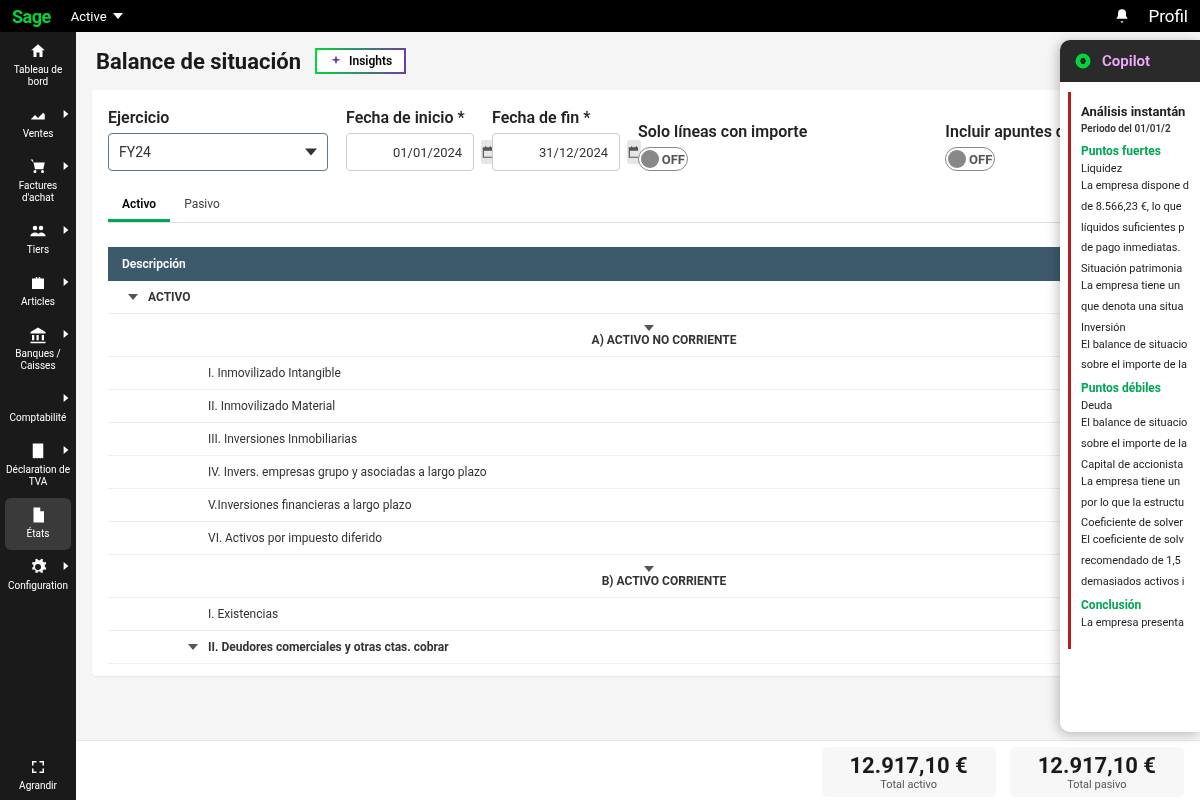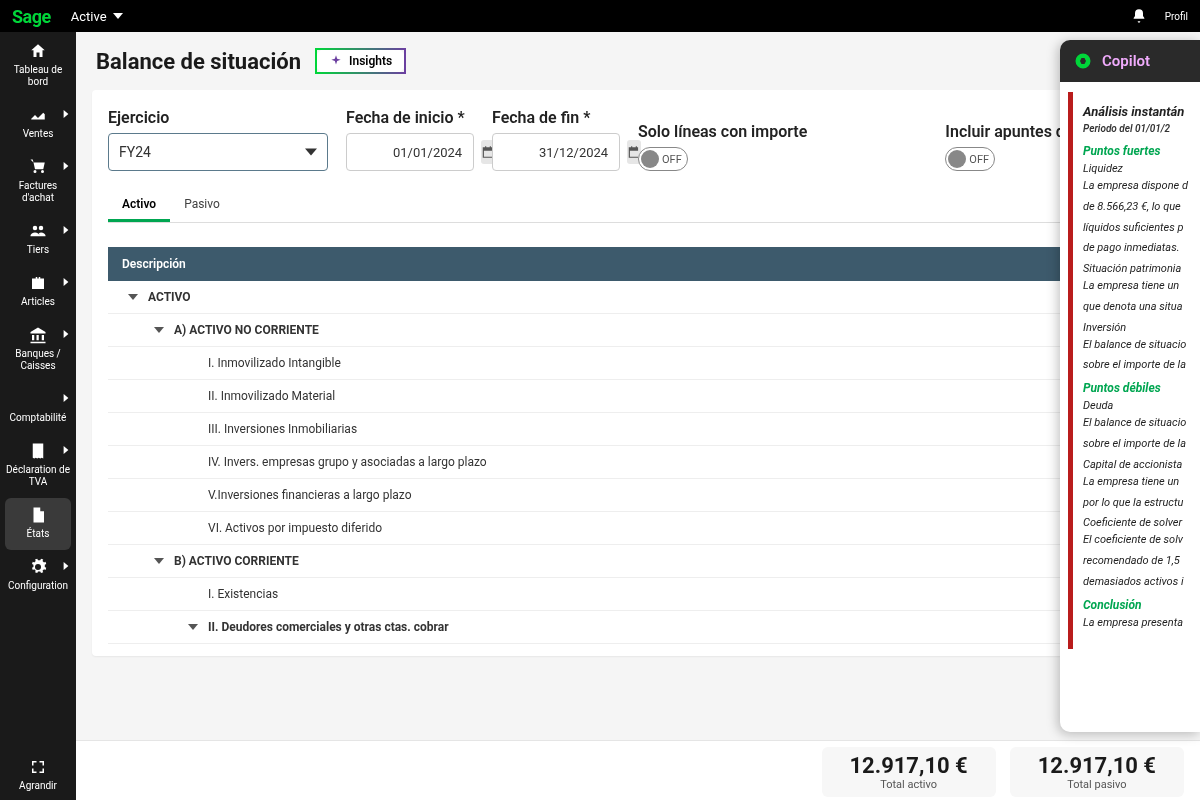--- a/index.html
+++ b/index.html
@@ -2,21 +2,21 @@
 <html><head>
 <meta charset="utf-8">
 <style>
 * { box-sizing: border-box; margin: 0; padding: 0; font-family: -apple-system, BlinkMacSystemFont, "Segoe UI", Roboto, sans-serif; }
 body { width: 1200px; height: 800px; overflow: hidden; background: #f0f0f0; }
 
 .topbar { height: 30px; background: #000; display: flex; align-items: center; padding: 16px 12px; color: #fff; }
 .brand { color: #00d639; font-weight: 700; font-size: 18px; letter-spacing: -0.5px; margin-right: 20px; }
 .workspace-sel { display: flex; align-items: center; gap: 6px; font-size: 13px; cursor: pointer; }
 .workspace-sel svg { width: 10px; height: 10px; fill: #fff; }
-.topbar-right { margin-left: auto; display: flex; align-items: center; gap: 18px; font-size: 10px; }
+.topbar-right { margin-left: auto; display: flex; align-items: center; gap: 18px; font-size: 17px; }
 .bell-icon { width: 16px; height: 16px; fill: #fff; }
 
 .layout { display: flex; height: 770px; }
 
 .sidebar { width: 76px; background: #1a1a1a; color: #fff; display: flex; flex-direction: column; padding-top: 2px; }
 .side-item { display: flex; flex-direction: column; align-items: center; padding: 8px 4px 10px; cursor: pointer; position: relative; font-size: 10px; text-align: center; line-height: 1.2; }
 .side-item.active { background: #3a3a3a; border-radius: 6px; margin: 0 5px; }
 .side-icon { width: 18px; height: 18px; fill: #fff; margin-bottom: 4px; }
 .side-chevron { position: absolute; right: 6px; top: 12px; width: 8px; height: 8px; fill: #fff; }
 .side-spacer { flex: 1; }
@@ -33,44 +33,44 @@
 .field-label { font-size: 16px; font-weight: 600; color: #222; }
 .select-box { width: 220px; height: 38px; border: 1.5px solid #5b7a8c; border-radius: 4px; display: flex; align-items: center; padding: 0 10px; background: #fff; cursor: pointer; justify-content: space-between; }
 .select-box span { font-size: 14px; color: #333; }
 .select-box svg { width: 12px; height: 12px; fill: #333; }
 .date-box { width: 128px; height: 38px; border: 1px solid #ccc; border-radius: 4px; display: flex; align-items: center; padding: 0 6px 0 10px; background: #fff; }
 .date-box input { border: none; outline: none; width: 88px; font-size: 13px; color: #333; background: transparent; margin-left: 36px; }
 .cal-btn { width: 24px; height: 24px; background: #e6e6e6; border-radius: 3px; display: flex; align-items: center; justify-content: center; cursor: pointer; }
 .cal-btn svg { width: 14px; height: 14px; fill: #555; }
 .toggle { width: 50px; height: 24px; border: 1px solid #888; border-radius: 12px; background: #fff; display: flex; align-items: center; padding: 2px; cursor: pointer; gap: 3px; }
 .toggle-knob { width: 18px; height: 18px; border-radius: 50%; background: #888; }
-.toggle-label { font-size: 11px; font-weight: 400; color: #555; }
+.toggle-label { font-size: 13px; font-weight: 700; color: #555; }
 
 .tabs { display: flex; margin-top: 18px; border-bottom: 1px solid #ddd; }
 .tab { padding: 8px 14px; font-size: 12px; color: #404040; cursor: pointer; }
 .tab.active { color: #000; font-weight: 600; border-bottom: 3px solid #00a651; }
 
 .data-table { margin-top: 24px; }
 .thead { background: #3d5a6c; color: #fff; padding: 10px 14px; font-size: 12px; font-weight: 600; }
 .trow { border-bottom: 1px solid #eee; padding: 9px 14px; font-size: 12px; color: #333; display: flex; align-items: center; }
 .trow.lvl0 { font-weight: 700; padding-left: 40px; }
-.trow.lvl1 { font-weight: 700; padding-left: 66px; }
+.trow.lvl1 { font-weight: 700; padding-left: 66px; flex-direction: column; }
 .trow.lvl2 { padding-left: 100px; }
 .trow.lvl2b { font-weight: 700; padding-left: 100px; }
 .row-chevron { width: 10px; height: 10px; fill: #555; margin-right: 10px; margin-left: -20px; }
 
 .totals-bar { position: absolute; bottom: 0; left: 0; right: 0; height: 62px; background: #fff; display: flex; justify-content: flex-end; gap: 14px; padding: 6px 16px; align-items: center; border-top: 1px solid #e5e5e5; }
 .total-card { background: #f7f7f7; border-radius: 6px; padding: 6px 28px; text-align: center; min-width: 170px; }
 .total-val { font-size: 22px; font-weight: 700; color: #1a1a1a; }
 .total-lbl { font-size: 11px; color: #555; }
 
 .copilot { position: absolute; top: 8px; right: 0; width: 140px; bottom: 70px; background: #fff; border-radius: 10px 0 0 10px; box-shadow: -2px 2px 12px rgba(0,0,0,0.25); overflow: hidden; display: flex; flex-direction: column; }
 .copilot-head { background: #2a2a2a; color: #f0abfc; padding: 12px 14px; display: flex; align-items: center; gap: 10px; font-size: 15px; font-weight: 600; }
 .copilot-logo { width: 18px; height: 18px; }
-.copilot-body { padding: 12px 10px; font-size: 11px; color: #222; overflow: hidden; border-left: 5px solid #b91c1c; margin: 10px 0 10px 8px; font-style: italic; }
+.copilot-body { padding: 12px 10px; font-size: 11px; color: #222; overflow: hidden; border-left: 3px solid #b91c1c; margin: 10px 0 10px 8px; }
 .copilot-body h3 { font-size: 13px; font-weight: 700; margin-bottom: 4px; }
 .copilot-body .period { font-size: 10px; margin-bottom: 10px; color: #333; font-weight: 600; }
 .copilot-body .section { color: #00a651; font-weight: 700; font-size: 12px; margin: 8px 0 4px; }
 .copilot-body p { margin-bottom: 6px; line-height: 1.35; white-space: nowrap; }
 .copilot-body .subhead { font-weight: 400; color: #222; margin-bottom: 2px; }
 </style>
 </head>
 <body>
 
 <div class="topbar">

